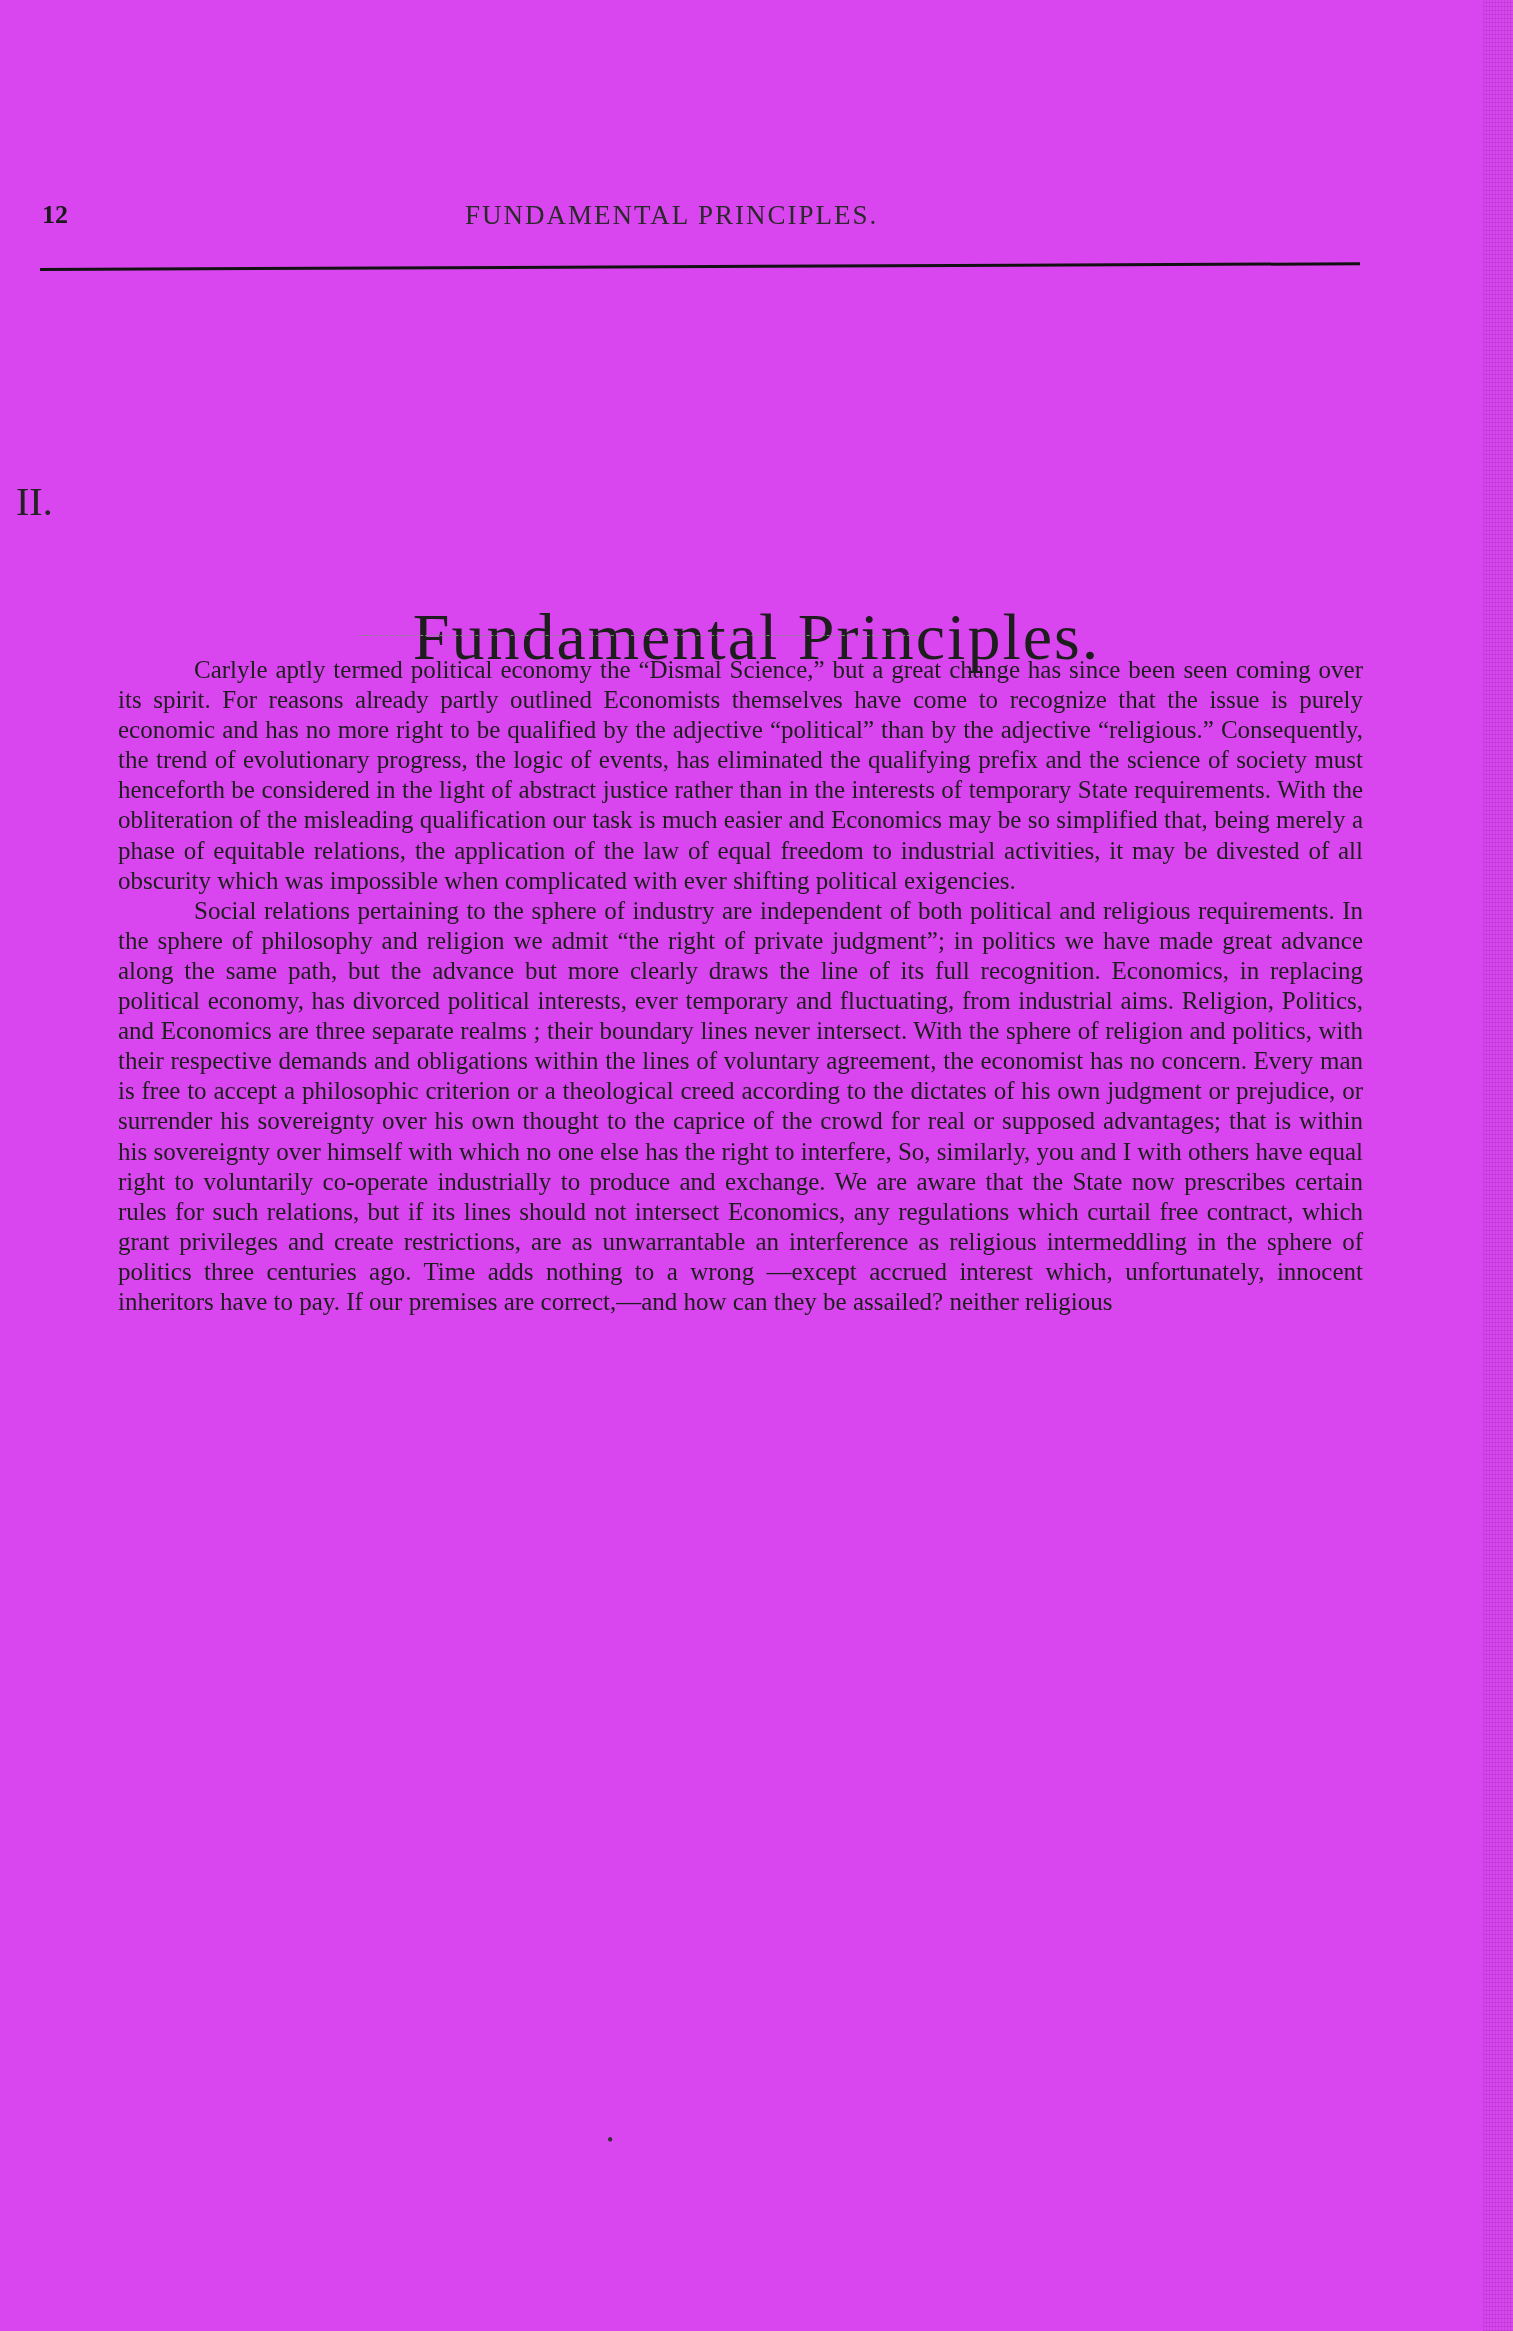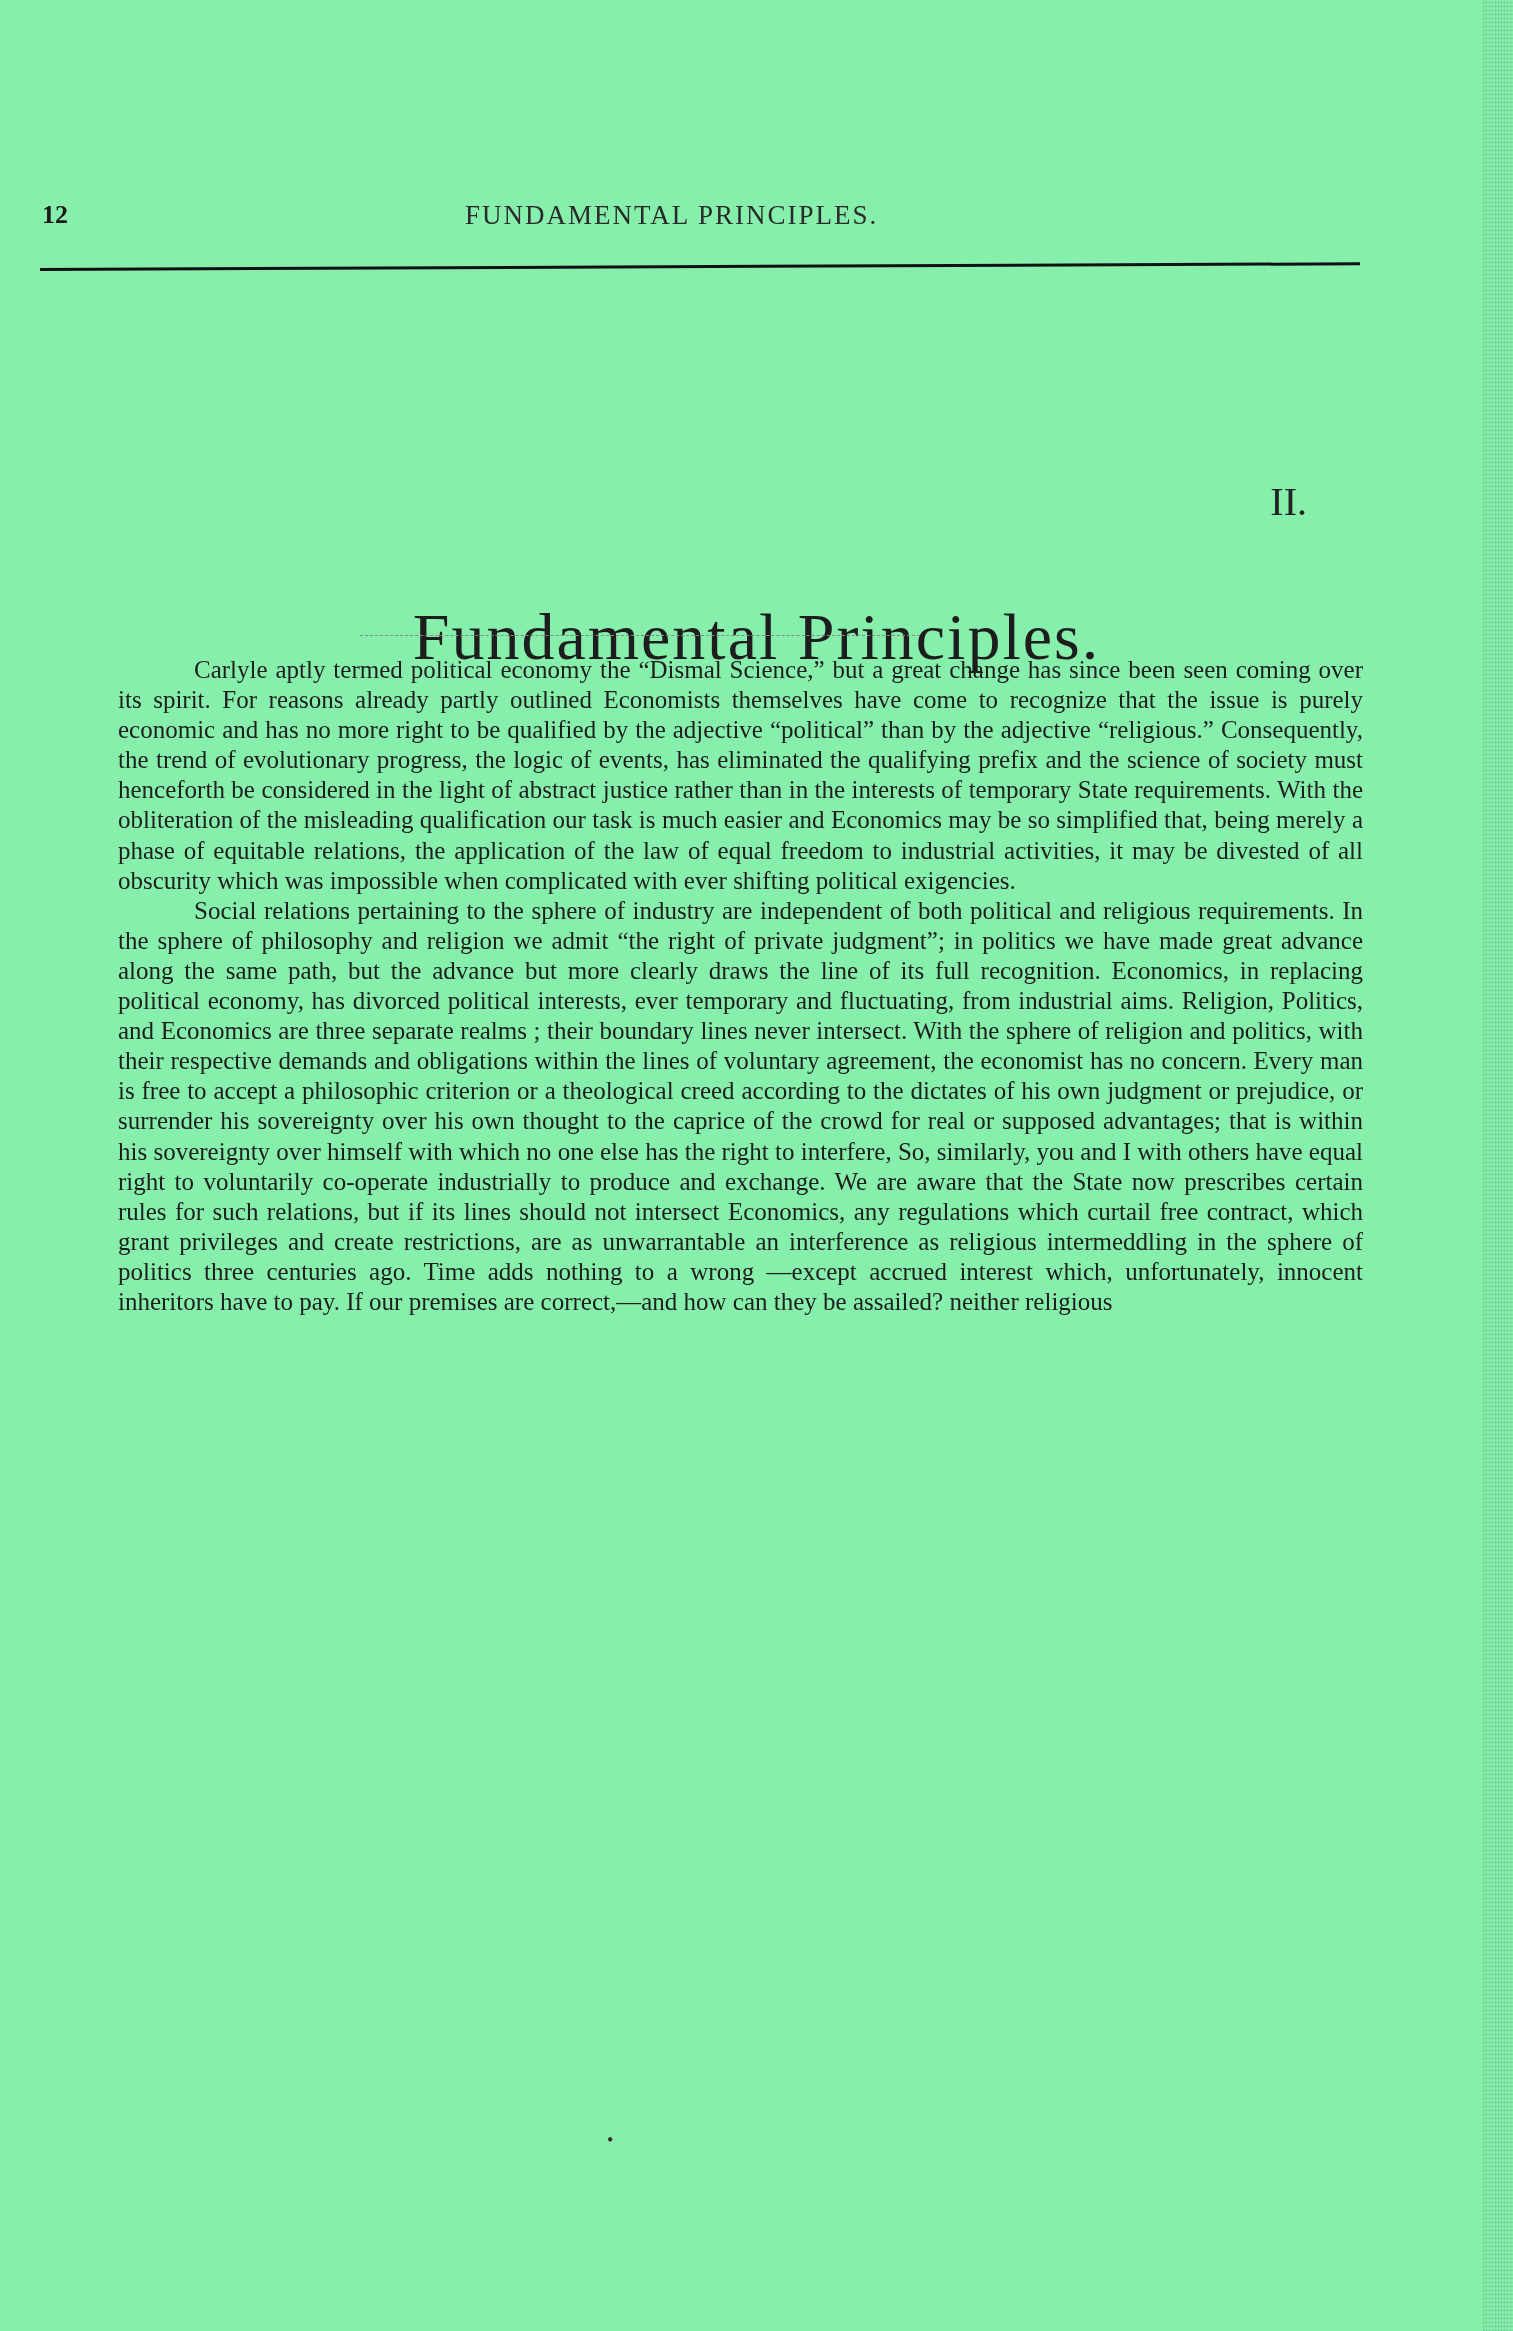--- a/index.html
+++ b/index.html
@@ -13,21 +13,21 @@
     position: relative;
     overflow: hidden;
     font-family: "Liberation Serif", "DejaVu Serif", serif;
     color: #1a1a1a;
   }
   .page {
     position: absolute;
     left: 0; top: 0;
     width: 1513px;
     height: 2331px;
-    background: #86efac;
+    background: #d946ef;
   }
   
   .edge-noise {
     position: absolute;
     right: 0;
     top: 0;
     width: 30px;
     height: 2331px;
     background-image:
       repeating-linear-gradient(0deg, rgba(0,0,0,0.10) 0px, rgba(0,0,0,0.10) 1px, transparent 1px, transparent 4px),
@@ -65,23 +65,24 @@
     height: 0;
     border-top: 3px solid #111;
     transform: rotate(-0.25deg);
     transform-origin: left center;
   }
   .chapter-number {
     position: absolute;
     left: 0;
     top: 478px;
     width: 1307px;
-    text-align: right;
+    text-align: left;
     font-size: 40px;
     color: #222;
+    padding-left: 16px;
   }
   .chapter-title {
     position: absolute;
     left: 0;
     top: 555px;
     width: 1513px;
     text-align: center;
     font-size: 66px;
     letter-spacing: 2px;
     color: #1d1d1d;

